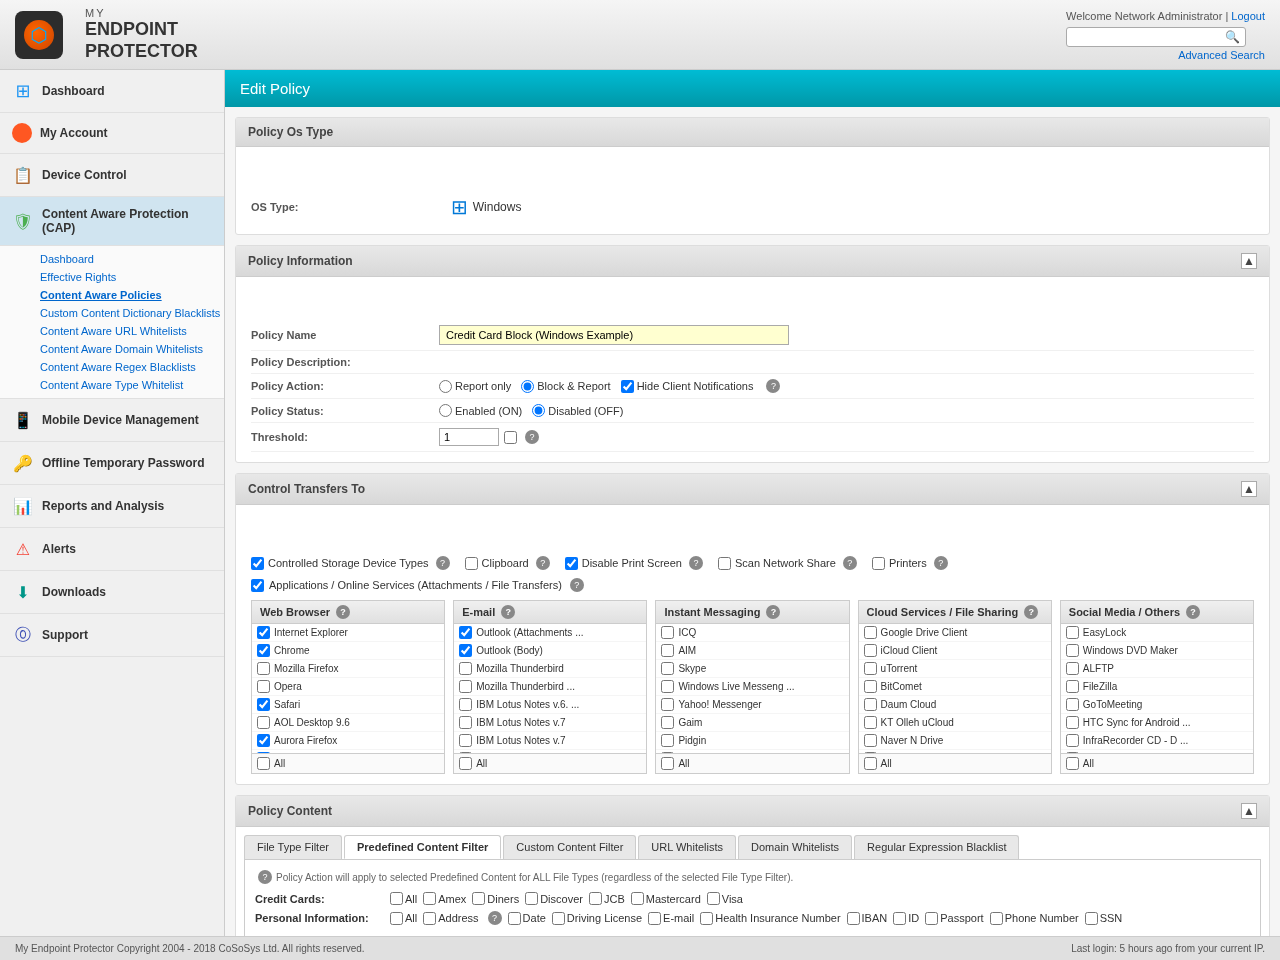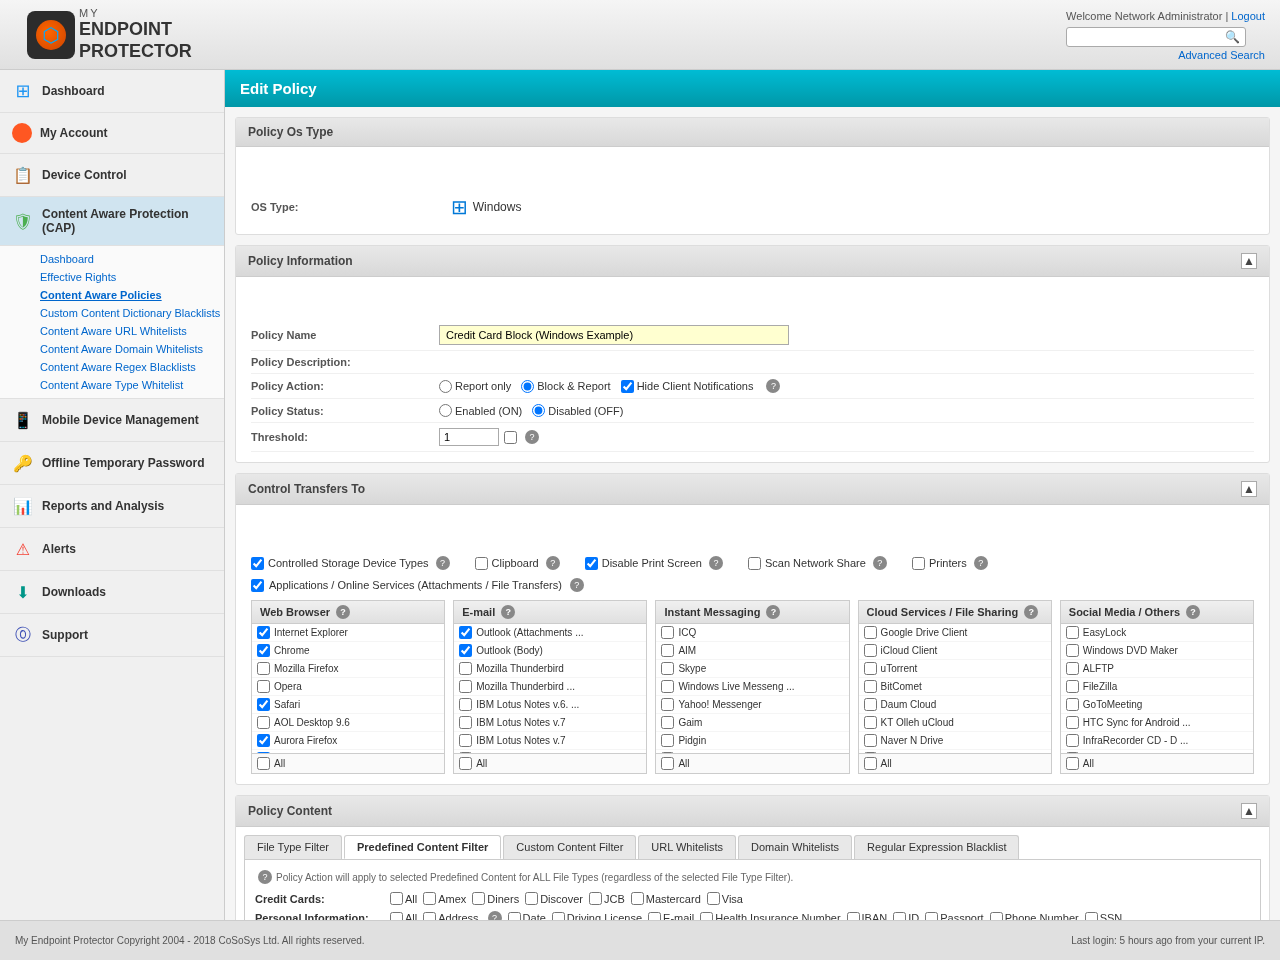--- a/index.html
+++ b/index.html
@@ -8,21 +8,21 @@
     
     #header {
       background: linear-gradient(to bottom, #f5f5f5, #e0e0e0);
       border-bottom: 1px solid #ccc;
       height: 70px;
       display: flex;
       align-items: center;
       padding: 0 15px;
       position: relative;
     }
-    #logo-area { display: flex; align-items: center; gap: 4px; margin-left: 12px; }
+    #logo-area { display: flex; align-items: center; gap: 22px; }
     #logo-icon {
       width: 48px; height: 48px;
       background: #2c2c2c;
       border-radius: 8px;
       display: flex; align-items: center; justify-content: center;
       position: relative;
     }
     #logo-icon::before {
       content: '';
       width: 30px; height: 30px;
@@ -103,21 +103,21 @@
       overflow-y: auto;
       background: #f5f5f5;
       padding: 0;
     }
 
     
     #edit-policy-header {
       background: linear-gradient(to bottom, #00bcd4, #0097a7);
       color: white;
       font-size: 15px;
-      font-weight: bold;
+      font-weight: normal;
       padding: 10px 15px;
     }
 
     
     .section {
       margin: 10px;
       background: white;
       border: 1px solid #ddd;
       border-radius: 3px;
     }
@@ -162,21 +162,21 @@
     .threshold-input { width: 60px; padding: 2px 4px; border: 1px solid #aaa; font-size: 11px; }
     .help-icon { 
       display: inline-flex; align-items: center; justify-content: center;
       width: 14px; height: 14px; border-radius: 50%;
       background: #888; color: white; font-size: 9px; cursor: pointer;
       margin-left: 3px;
     }
 
     
     .control-row {
-      display: flex; align-items: center; gap: 25px;
+      display: flex; align-items: center; gap: 15px;
       padding: 8px 0;
       flex-wrap: wrap;
     }
     .control-item { display: flex; align-items: center; gap: 4px; font-size: 11px; }
     .control-item input[type=checkbox] { cursor: pointer; }
     .app-section-header { display: flex; align-items: center; gap: 5px; margin-bottom: 8px; font-size: 11px; }
     .app-columns { display: flex; gap: 8px; }
     .app-column { flex: 1; min-width: 0; }
     .app-column-header {
       background: linear-gradient(to bottom, #f0f0f0, #e0e0e0);
@@ -244,21 +244,21 @@
       cursor: pointer;
       font-size: 12px;
       font-weight: bold;
     }
     .btn-save { background: linear-gradient(to bottom, #e8f5e9, #c8e6c9); color: #2e7d32; border-color: #4caf50; min-width: 120px; }
     .btn-back { background: linear-gradient(to bottom, #f5f5f5, #e0e0e0); color: #333; border-color: #aaa; min-width: 120px; }
     .btn-delete { background: linear-gradient(to bottom, #ffebee, #ffcdd2); color: #c62828; border-color: #ef5350; min-width: 120px; }
 
     
     #footer {
-      height: 40px;
+      height: 24px;
       background: #e0e0e0;
       border-top: 1px solid #ccc;
       display: flex;
       align-items: center;
       justify-content: space-between;
       padding: 0 15px;
       font-size: 10px;
       color: #555;
     }
 

